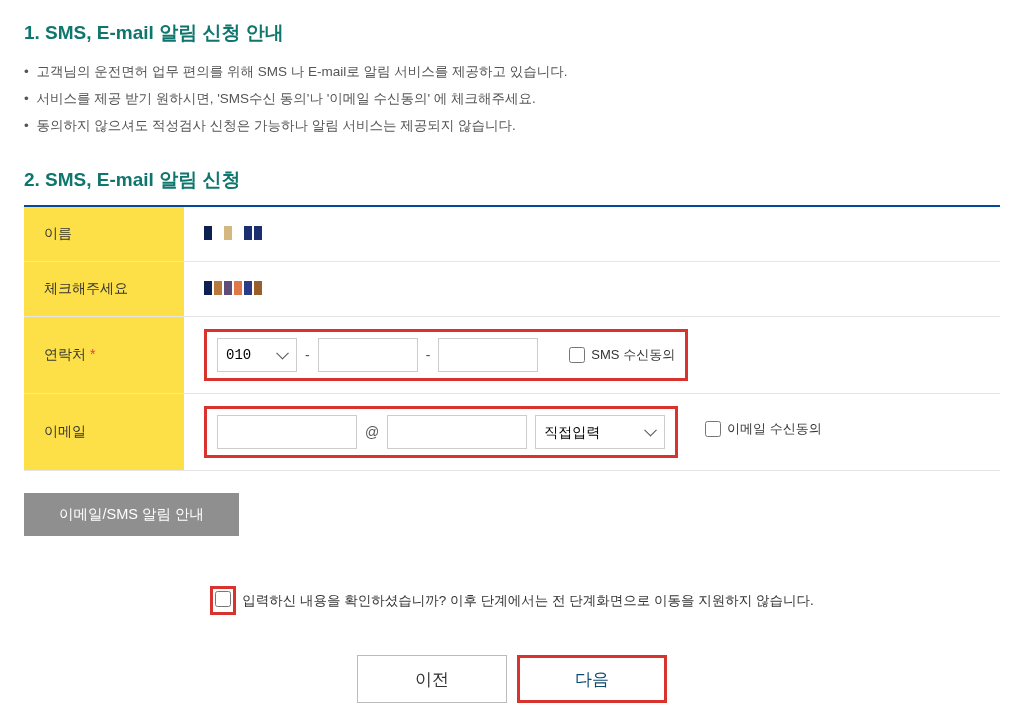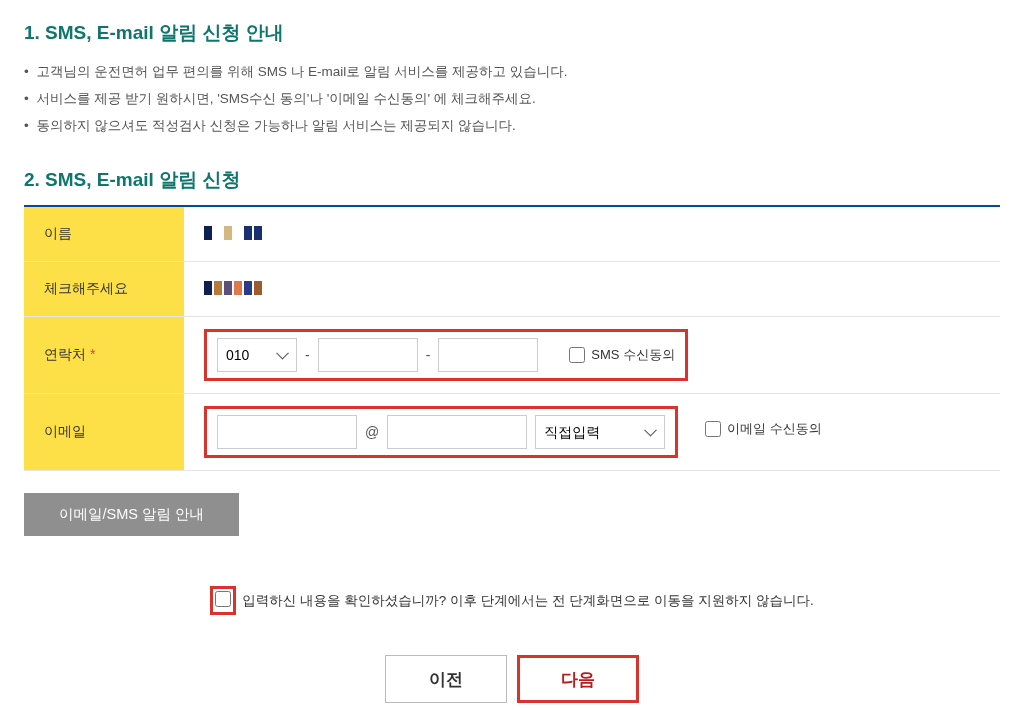--- a/index.html
+++ b/index.html
@@ -67,21 +67,21 @@
       display: inline-block;
       padding: 2px;
     }
     select, input[type="text"] {
       height: 34px;
       border: 1px solid #ccc;
       padding: 0 8px;
       font-size: 14px;
       background: #fff;
     }
-    .sel-010 { width: 80px; }
+    .sel-010 { width: 80px; font-family: Liberation Mono, monospace; }
     .phone-part { width: 100px; }
     .sep { color: #555; }
     .check-wrap {
       display: inline-flex;
       align-items: center;
       gap: 6px;
       font-size: 13px;
       margin-left: 14px;
       padding-left: 9px;
     }
@@ -111,29 +111,29 @@
       gap: 6px;
     }
     .confirm-row .text { font-size: 13.5px; color: #333; }
     .nav-btns {
       margin-top: 40px;
       display: flex;
       justify-content: center;
       gap: 10px;
     }
     .btn-prev, .btn-next {
-      width: 122px;
+      width: 150px;
       height: 48px;
       font-size: 17px;
-      font-weight: 700;
+      font-weight: 400;
       cursor: pointer;
       background: #fff;
     }
     .btn-prev { border: 1px solid #bbb; color: #333; }
-    .btn-next { border: 3px solid #d9332e; color: #b91c1c; }
+    .btn-next { border: 3px solid #d9332e; color: #0c4a6e; }
     .redacted {
       display: inline-flex;
       gap: 2px;
     }
     .redacted span {
       display: inline-block;
       width: 8px;
       height: 14px;
     }
     .r1 { background: #0e1f52; }

